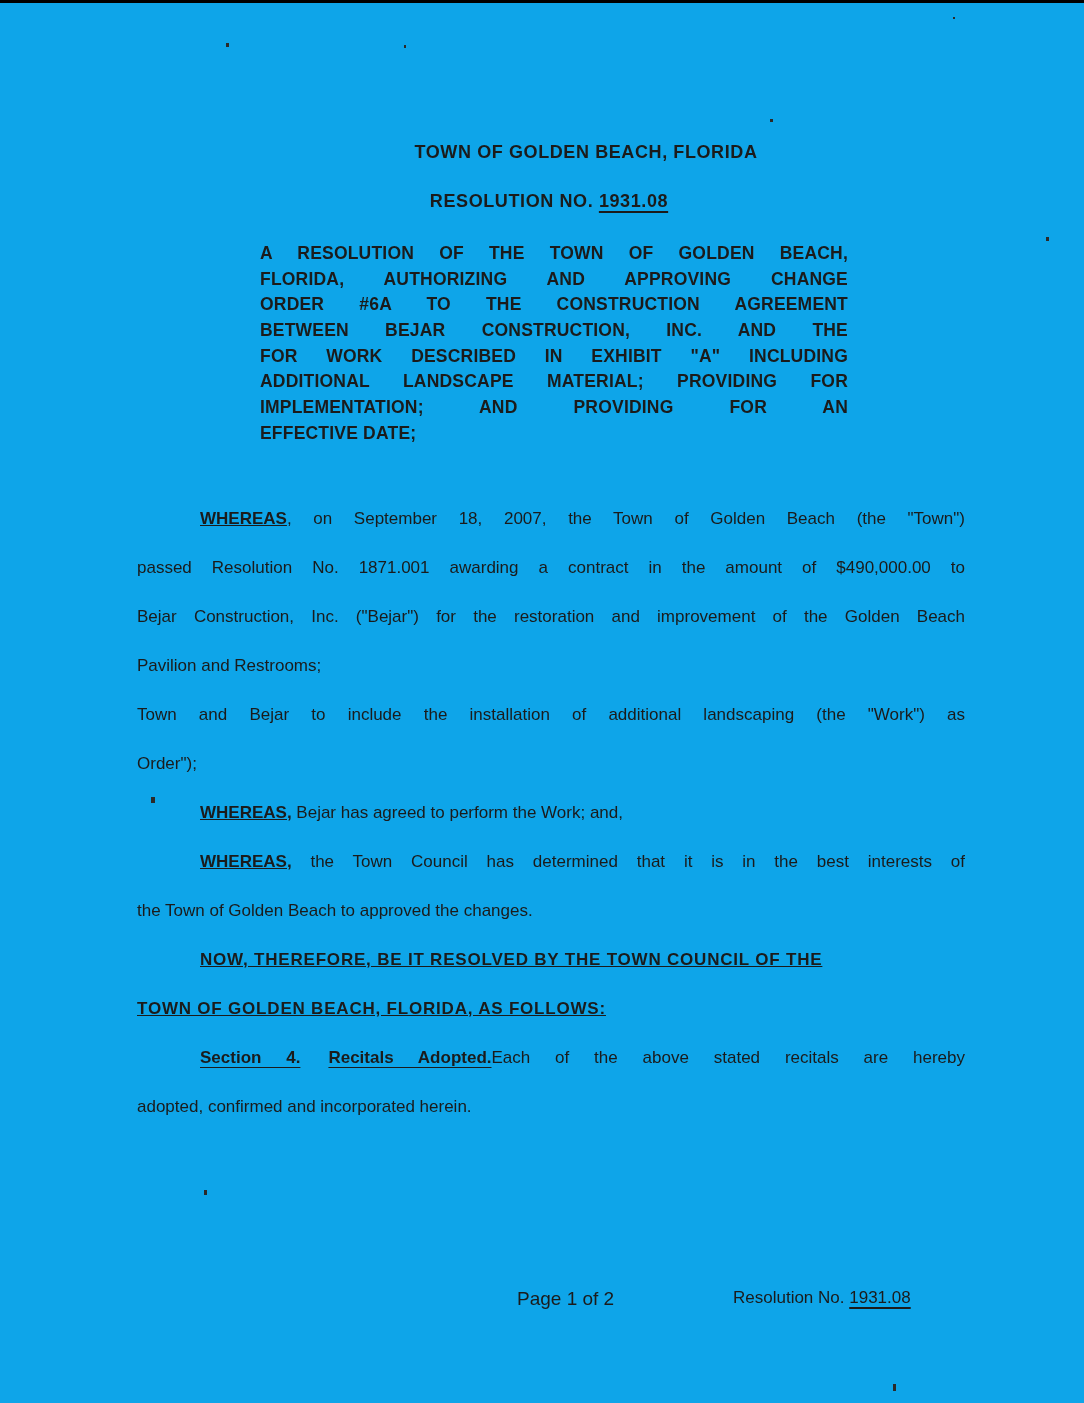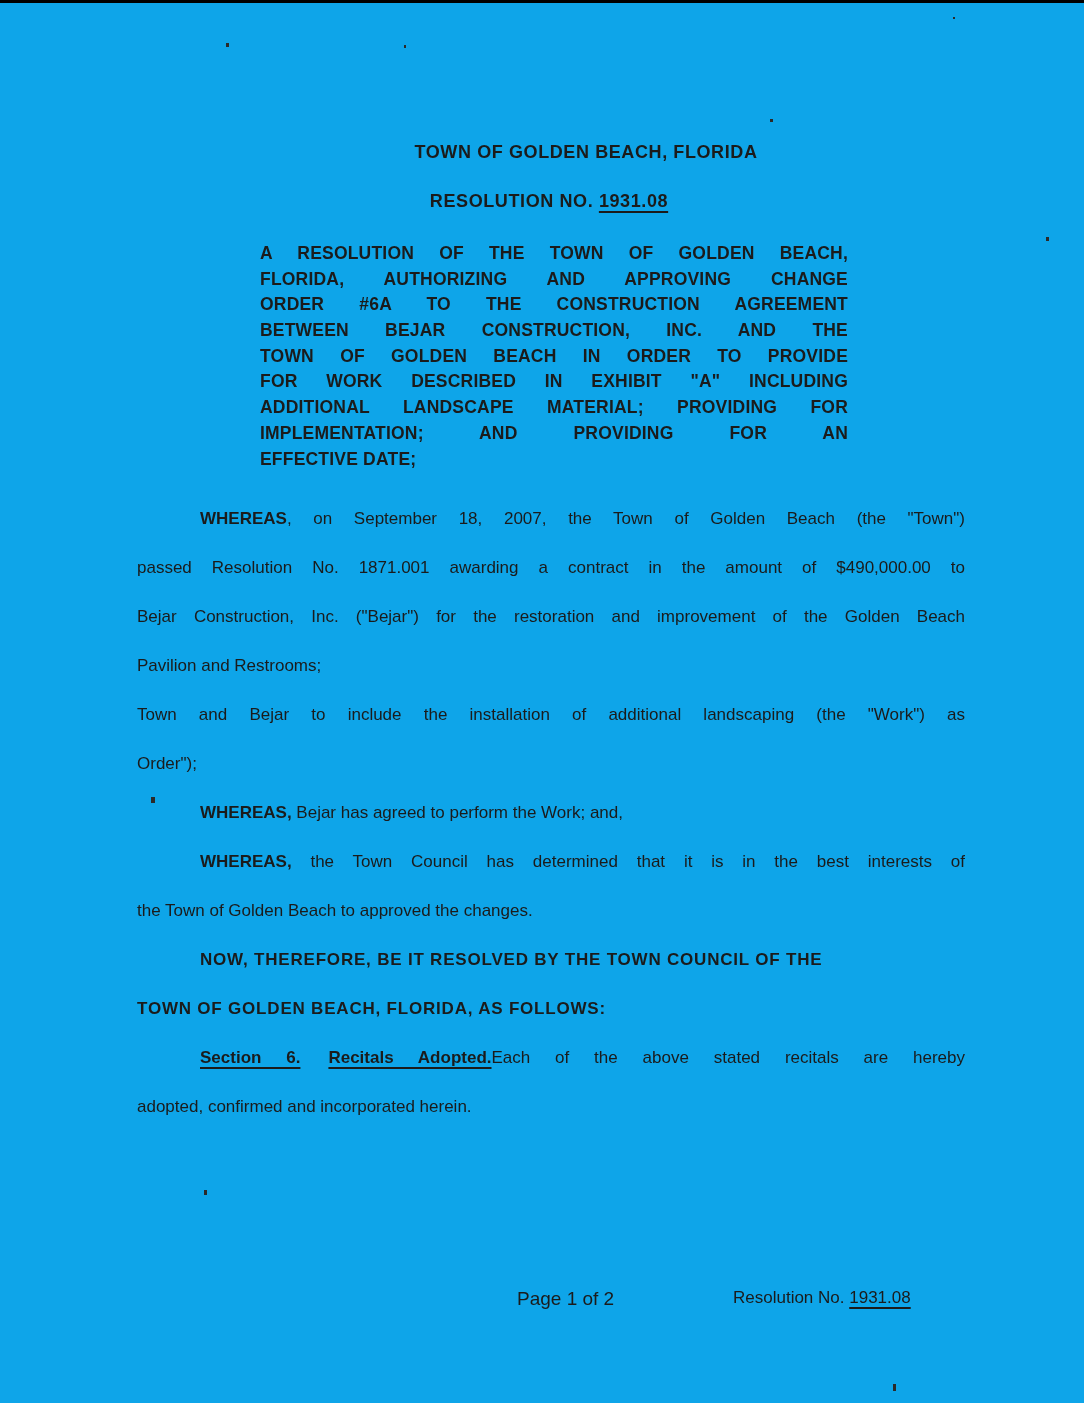--- a/index.html
+++ b/index.html
@@ -51,21 +51,21 @@
   }
   .preamble .pl.last { text-align: center; text-align-last: left; }
 
   .bodytext {
     position: absolute; top: 494px; left: 137px; width: 828px;
     font-size: 17px;
   }
   .bl { height: 49px; line-height: 49px; text-align: left; }
   .bl.jl { text-align: justify; text-align-last: justify; }
   .bl.ind { padding-left: 63px; }
-  .b { font-weight: bold; }
+  .b { font-weight: bold; text-decoration: underline; }
   .nt { letter-spacing: 0.8px; }
   .s1n { margin-right: 28px; }
   .s1rest { }
 
   .footer-page {
     position: absolute; top: 1288px; left: 517px;
     font-size: 19px;
   }
   .footer-res {
     position: absolute; top: 1288px; left: 733px;
@@ -81,21 +81,20 @@
 
   <div class="doc-title">TOWN OF GOLDEN BEACH, FLORIDA</div>
 
   <div class="res-heading"><span>RESOLUTION NO. </span><span class="u2">1931.08</span></div>
 
   <div class="preamble">
     <div class="pl">A RESOLUTION OF THE TOWN OF GOLDEN BEACH,</div>
     <div class="pl">FLORIDA, AUTHORIZING AND APPROVING CHANGE</div>
     <div class="pl">ORDER #6A TO THE CONSTRUCTION AGREEMENT</div>
     <div class="pl">BETWEEN BEJAR CONSTRUCTION, INC. AND THE</div>
-    <div class="pl">TOWN OF GOLDEN BEACH IN ORDER TO PROVIDE</div>
     <div class="pl">FOR WORK DESCRIBED IN EXHIBIT "A" INCLUDING</div>
     <div class="pl">ADDITIONAL LANDSCAPE MATERIAL; PROVIDING FOR</div>
     <div class="pl">IMPLEMENTATION; AND PROVIDING FOR AN</div>
     <div class="pl last">EFFECTIVE DATE;</div>
   </div>
 
   <div class="bodytext">
     <div class="bl jl ind"><span class="b">WHEREAS</span><span>, on September 18, 2007, the Town of Golden Beach (the "Town")</span></div>
     <div class="bl jl">passed Resolution No. 1871.001 awarding a contract in the amount of $490,000.00 to</div>
     <div class="bl jl">Bejar Construction, Inc. ("Bejar") for the restoration and improvement of the Golden Beach</div>
@@ -105,21 +104,21 @@
     <div class="bl">Order");</div>
 
     <div class="bl ind"><span class="b">WHEREAS,</span><span> Bejar has agreed to perform the Work; and,</span></div>
 
     <div class="bl jl ind"><span class="b">WHEREAS,</span><span> the Town Council has determined that it is in the best interests of</span></div>
     <div class="bl">the Town of Golden Beach to approved the changes.</div>
 
     <div class="bl ind b nt">NOW, THEREFORE, BE IT RESOLVED BY THE TOWN COUNCIL OF THE</div>
     <div class="bl b nt">TOWN OF GOLDEN BEACH, FLORIDA, AS FOLLOWS:</div>
 
-    <div class="bl jl ind"><span class="b u1 s1n">Section 6.</span><span class="b u1">Recitals Adopted.</span><span class="s1rest">Each of the above stated recitals are hereby</span></div>
+    <div class="bl jl ind"><span class="b u1 s1n">Section 4.</span><span class="b u1">Recitals Adopted.</span><span class="s1rest">Each of the above stated recitals are hereby</span></div>
     <div class="bl">adopted, confirmed and incorporated herein.</div>
   </div>
 
   <div class="footer-page">Page 1 of 2</div>
   <div class="footer-res"><span>Resolution No. </span><span class="u1">1931.08</span></div>
 
   <div class="spk" style="left:226px; top:43px;  width:3px; height:4px;"></div>
   <div class="spk" style="left:404px; top:45px;  width:2px; height:3px;"></div>
   <div class="spk" style="left:953px; top:17px;  width:2px; height:2px;"></div>
   <div class="spk" style="left:770px; top:119px; width:3px; height:3px;"></div>

